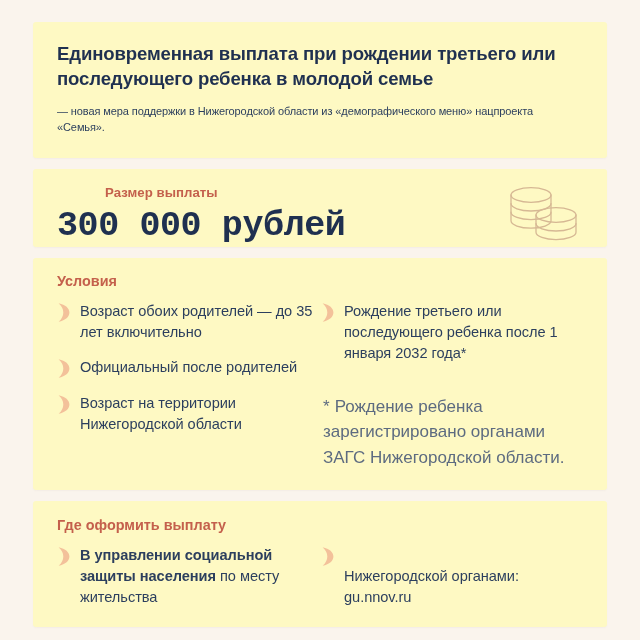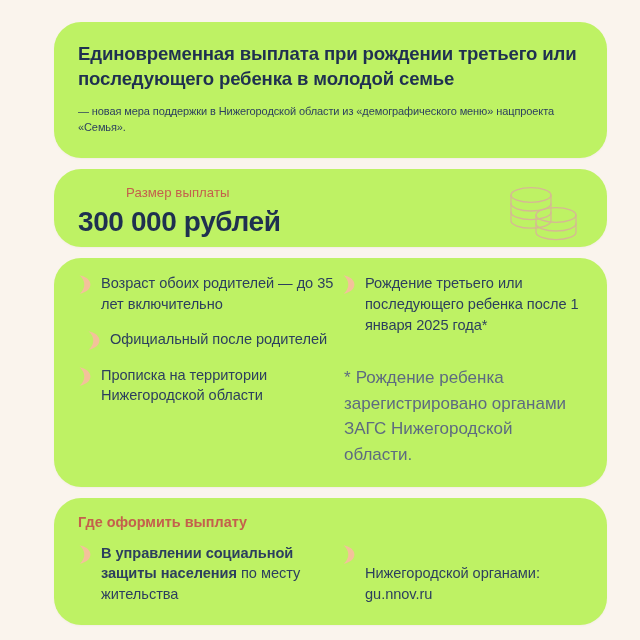--- a/index.html
+++ b/index.html
@@ -20,25 +20,24 @@
     width: 640px;
     height: 640px;
     box-sizing: border-box;
     padding: 22px 33px 27px 33px;
     display: flex;
     flex-direction: column;
     gap: 11px;
   }
 
   .card {
-    background: #bef264;
-    border-radius: 27px;
+    background: #fef9c3;
+    border-radius: 3px;
     box-sizing: border-box;
     box-shadow: 0 1px 2px rgba(120, 95, 70, 0.045);
-    margin-left: 21px;
   }
 
   
   .card-header {
     padding: 20px 24px 22px 24px;
   }
   .headline {
     margin: 0;
     color: #1f3050;
     font-size: 18.6px;
@@ -57,32 +56,33 @@
 
   
   .card-amount {
     position: relative;
     padding: 16px 24px 19px 24px;
     min-height: 78px;
   }
   .kicker {
     color: #c4604c;
     font-size: 13.2px;
-    font-weight: normal;
+    font-weight: bold;
     letter-spacing: 0.05px;
     line-height: 1.2;
     padding-left: 48px;
   }
   .amount {
     margin-top: 5px;
     color: #1f3050;
-    font-size: 28px;
+    font-size: 35px;
     font-weight: bold;
     letter-spacing: -0.4px;
     line-height: 1.16;
+    font-family: Liberation Mono, monospace;
   }
   .coins-icon {
     position: absolute;
     right: 25px;
     top: 13px;
     width: 76px;
     height: 62px;
   }
 
   
@@ -102,21 +102,20 @@
     display: flex;
     align-items: flex-start;
   }
   .col-left { width: 258px; flex: 0 0 258px; }
   .col-right { flex: 1 1 auto; padding-left: 6px; }
 
   .bullet-item {
     display: flex;
     align-items: flex-start;
     margin-bottom: 14px;
-    justify-content: center;
   }
   .bullet-item:last-child { margin-bottom: 0; }
 
   .marker {
     flex: 0 0 auto;
     width: 13px;
     height: 21px;
     margin-right: 10px;
     margin-top: 1px;
   }
@@ -172,20 +171,21 @@
         <path d="M5 30.2 v8.6 c0 4.1 9 7.4 20 7.4 s20-3.3 20-7.4 v-8.6"></path>
 
         <ellipse cx="50" cy="33" rx="20" ry="7.4"></ellipse>
         <path d="M30 33 v8.6 c0 4.1 9 7.4 20 7.4 s20-3.3 20-7.4 V33"></path>
         <path d="M30 41.6 v8.6 c0 4.1 9 7.4 20 7.4 s20-3.3 20-7.4 v-8.6"></path>
       </svg>
     </span>
   </section>
 
   <section class="card card-conditions">
+    <div class="section-title">Условия</div>
 
     <div class="cols">
 
       <div class="col-left">
 
         <div class="bullet-item">
           <span class="marker">
             <svg viewBox="0 0 13 21" width="13" height="21">
               <path d="M1.6 1.2 C8.6 2.6 12.4 6.3 12.4 10.5 C12.4 14.7 8.6 18.4 1.6 19.8 C4.8 17.0 6.3 13.9 6.3 10.5 C6.3 7.1 4.8 4.0 1.6 1.2 Z" fill="#f3c19a"></path>
             </svg>
@@ -201,34 +201,34 @@
           </span>
           <span class="bullet-text">Официальный после родителей</span>
         </div>
 
         <div class="bullet-item">
           <span class="marker">
             <svg viewBox="0 0 13 21" width="13" height="21">
               <path d="M1.6 1.2 C8.6 2.6 12.4 6.3 12.4 10.5 C12.4 14.7 8.6 18.4 1.6 19.8 C4.8 17.0 6.3 13.9 6.3 10.5 C6.3 7.1 4.8 4.0 1.6 1.2 Z" fill="#f3c19a"></path>
             </svg>
           </span>
-          <span class="bullet-text">Прописка на территории Нижегородской области</span>
+          <span class="bullet-text">Возраст на территории Нижегородской области</span>
         </div>
 
       </div>
 
       <div class="col-right">
 
         <div class="bullet-item">
           <span class="marker">
             <svg viewBox="0 0 13 21" width="13" height="21">
               <path d="M1.6 1.2 C8.6 2.6 12.4 6.3 12.4 10.5 C12.4 14.7 8.6 18.4 1.6 19.8 C4.8 17.0 6.3 13.9 6.3 10.5 C6.3 7.1 4.8 4.0 1.6 1.2 Z" fill="#f3c19a"></path>
             </svg>
           </span>
-          <span class="bullet-text">Рождение третьего или последующего ребенка после 1 января 2025 года*</span>
+          <span class="bullet-text">Рождение третьего или последующего ребенка после 1 января 2032 года*</span>
         </div>
 
         <div class="footnote">
           <span class="star">*</span><span>Рождение ребенка зарегистрировано органами ЗАГС Нижегородской области.</span>
         </div>
 
       </div>
 
     </div>
   </section>

